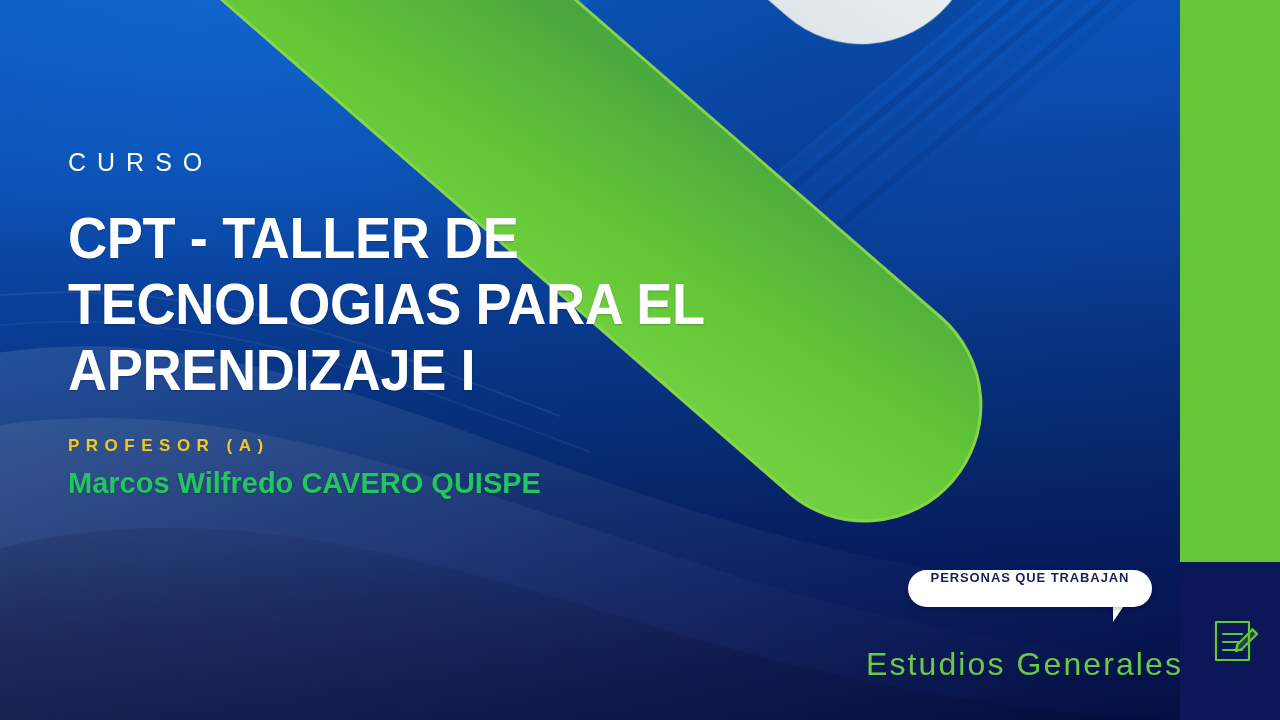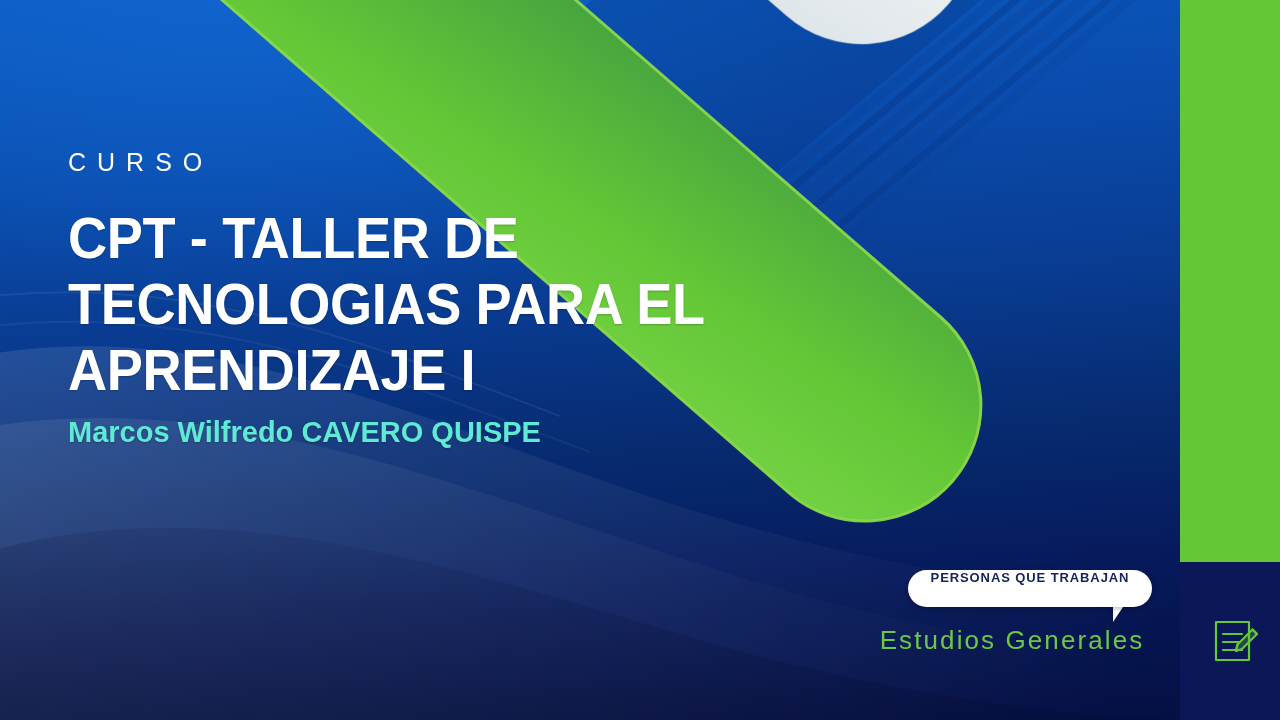--- a/index.html
+++ b/index.html
@@ -40,21 +40,21 @@
     text-shadow:0 1px 2px rgba(0,0,0,0.22);
     white-space:pre-line;
   }
   #prof-label {
     margin-top:34px;
     font-size:17px; font-weight:700; color:#f5c71a;
     letter-spacing:6.5px; line-height:1;
   }
   #prof-name {
     margin-top:14px;
-    font-size:29px; font-weight:700; color:#5eead4;
+    font-size:29px; font-weight:700; color:#22c55e;
     letter-spacing:0px; line-height:1.1;
     text-shadow:0 1px 2px rgba(0,0,0,0.22);
   }
 
   
   #badge {
     position:absolute; left:908px; top:570px;
     width:244px; height:37px;
     background:#ffffff; border-radius:19px;
     display:flex; justify-content:center;
@@ -68,23 +68,23 @@
     position:absolute; left:1113px; top:604px;
     width:0; height:0;
     border-left:12px solid #ffffff;
     border-right:14px solid transparent;
     border-bottom:18px solid transparent;
     filter:drop-shadow(0 2px 2px rgba(0,0,0,0.18));
   }
 
   
   #eg {
-    position:absolute; left:866px; top:625px;
+    position:absolute; left:866px; top:646px;
     width:292px; text-align:center;
-    font-size:26px; font-weight:400; color:#6cc846;
+    font-size:32px; font-weight:400; color:#6cc846;
     letter-spacing:2.1px; white-space:nowrap;
   }
 
   
   #note-icon { position:absolute; left:1208px; top:613px; width:56px; height:56px; }
 </style>
 </head>
 <body>
 
 <div id="slide">
@@ -193,20 +193,21 @@
     </g>
   </svg>
 
   <div id="content">
 
     <div class="txt-wrap">
       <div id="curso">CURSO</div>
       <div id="maintitle">CPT - TALLER DE
 TECNOLOGIAS PARA EL
 APRENDIZAJE I</div>
+      <div id="prof-label">PROFESOR (A)</div>
       <div id="prof-name">Marcos Wilfredo CAVERO QUISPE</div>
     </div>
 
     <div id="badge-tail"></div>
     <div id="badge">
       <span id="badge-text">PERSONAS QUE TRABAJAN</span>
     </div>
 
     <div id="eg">Estudios Generales</div>
 

